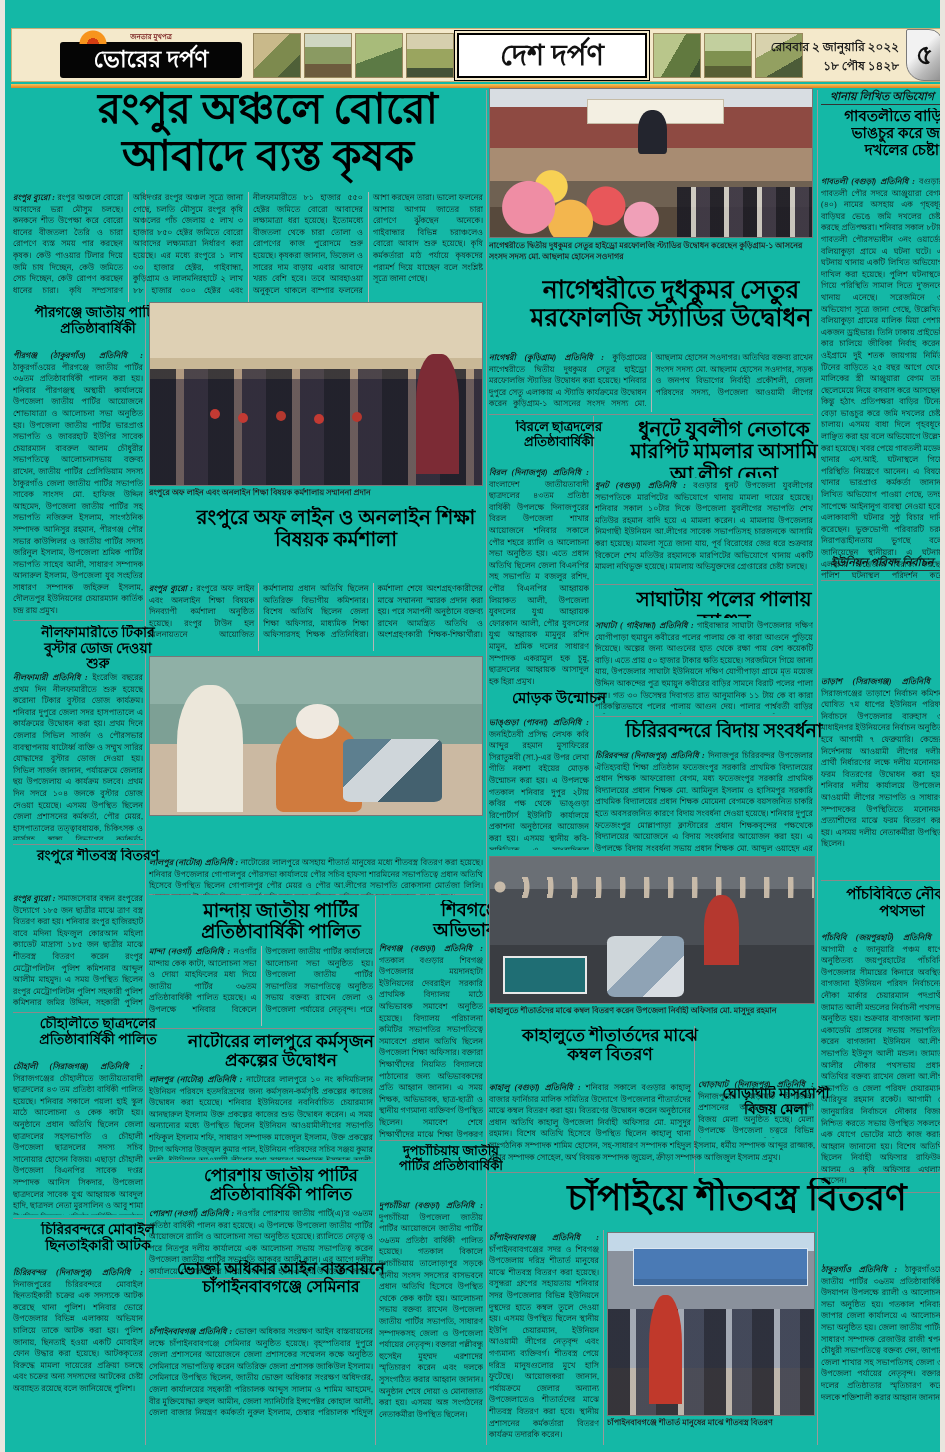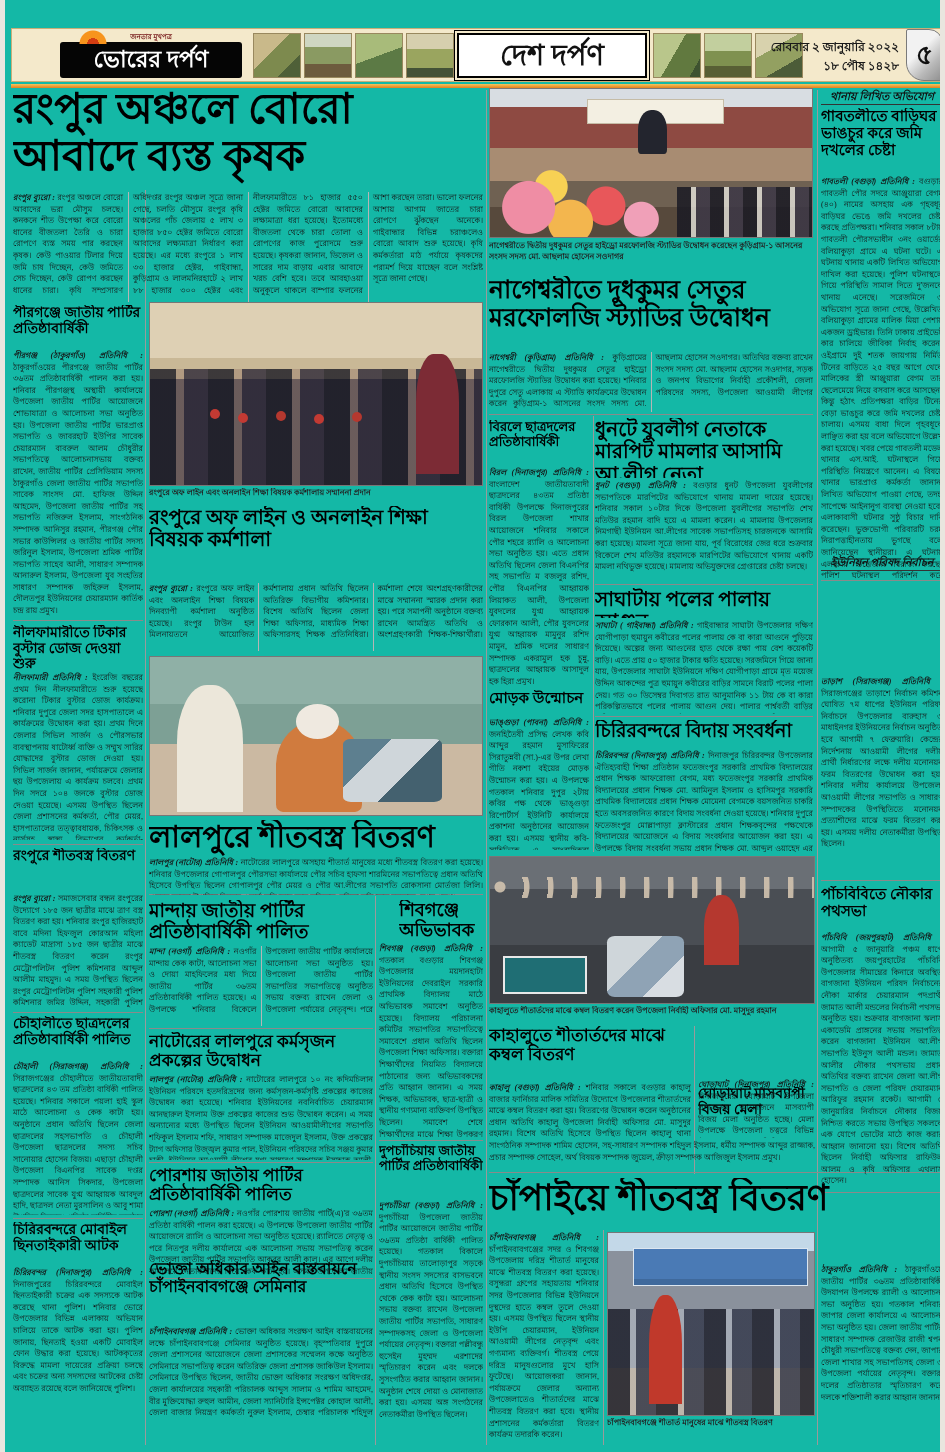--- a/index.html
+++ b/index.html
@@ -23,21 +23,21 @@
   .section-box{position:absolute;left:452px;top:33px;width:190px;height:45px;background:#fff;border:2px solid #000;
                outline:1px solid #000;outline-offset:2px;box-sizing:border-box;
                font-size:29px;font-weight:bold;text-align:center;line-height:41px;}
   .dateblock{position:absolute;left:758px;top:38px;width:136px;text-align:right;font-weight:bold;font-size:12px;line-height:1.55;color:#1a1a1a;}
   .pagetab{position:absolute;left:901px;top:29px;width:37px;height:52px;border:1px solid #7a7a7a;box-sizing:border-box;
            background:linear-gradient(135deg,#f2f2f2 0 40%,#b9b9b9 70%,#8f8f8f);border-radius:2px 14px 2px 18px;
            font-size:27px;font-weight:bold;text-align:center;line-height:50px;color:#111;}
   .orange-rule{position:absolute;left:6px;top:84px;width:931px;height:4px;
                background:linear-gradient(180deg,#f6c45a,#e0821f);}
   
-  .headline{position:absolute;font-weight:bold;line-height:1.12;color:#000;overflow:hidden;}
+  .headline{position:absolute;font-weight:bold;text-align:center;line-height:1.12;color:#000;overflow:hidden;margin-left:20px;}
   .body-text{position:absolute;font-size:8px;line-height:1.45;text-align:justify;color:#151515;overflow:hidden;}
   .dateline{font-weight:bold;font-style:italic;}
   .kicker{position:absolute;font-size:11px;font-weight:bold;font-style:italic;text-align:center;overflow:hidden;
           border-bottom:1px solid #333;}
   .caption{position:absolute;font-size:8px;line-height:1.35;font-weight:bold;color:#222;overflow:hidden;}
   .credit{float:right;font-style:italic;font-weight:normal;margin-top:28px;}
   .vrule{position:absolute;width:1px;background:#9a9a9a;}
   .hrule{position:absolute;height:1px;background:#8a8a8a;}
   .cols2{column-count:2;column-gap:9px;column-rule:1px solid #b5b5b5;}
   .cols3{column-count:3;column-gap:9px;column-rule:1px solid #b5b5b5;}
@@ -219,21 +219,20 @@
     <span>রংপুরে অফ লাইন এবং অনলাইন শিক্ষা বিষয়ক দিনব্যাপী কর্মশালা অনুষ্ঠিত হয়েছে। রংপুর টাউন হল মিলনায়তনে আয়োজিত কর্মশালায় প্রধান অতিথি ছিলেন অতিরিক্ত বিভাগীয় কমিশনার। বিশেষ অতিথি ছিলেন জেলা শিক্ষা অফিসার, মাধ্যমিক শিক্ষা অফিসারসহ শিক্ষক প্রতিনিধিরা। কর্মশালা শেষে অংশগ্রহণকারীদের মাঝে সম্মাননা স্মারক প্রদান করা হয়। পরে সমাপনী অনুষ্ঠানে বক্তব্য রাখেন আমন্ত্রিত অতিথি ও অংশগ্রহণকারী শিক্ষক-শিক্ষার্থীরা। সাময়িক অভিজ্ঞতা বিনিময়ে কর্মশালাটি ফলপ্রসূ হয়েছে বলে জানান আয়োজকরা।</span>
   </div>
 
   <div class="ph ph-blanket" style="left:144px;top:656px;width:334px;height:160px;">
     <div class="ph-fig-left"></div>
     <div class="ph-elder"></div>
     <div class="ph-elder-head"></div>
     <div class="ph-quilt"></div>
   </div>
 
-  <div class="headline" style="left:144px;top:820px;width:334px;height:36px;font-size:30px;">লালপুরে শীতবস্ত্র বিতরণ</div>
   <div class="body-text" style="left:144px;top:857px;width:334px;height:38px;">
     <span class="dateline">লালপুর (নাটোর) প্রতিনিধি :</span>
     <span>নাটোরের লালপুরে অসহায় শীতার্ত মানুষের মধ্যে শীতবস্ত্র বিতরণ করা হয়েছে। শনিবার উপজেলার গোপালপুর পৌরসভা কার্যালয়ে পৌর সচিব হাফসা শারমিনের সভাপতিত্বে প্রধান অতিথি হিসেবে উপস্থিত ছিলেন গোপালপুর পৌর মেয়র ও পৌর আ.লীগের সভাপতি রোকসানা মোর্তজা লিলি। এসময় আরো উপস্থিত ছিলেন ওয়ার্ড কমিশনার আবু সুফিয়ান, মহিলা কমিশনার মমতাজ বেগম প্রমুখ।</span>
   </div>
 
   <div class="headline" style="left:144px;top:900px;width:224px;height:44px;font-size:19px;">মান্দায় জাতীয় পার্টির প্রতিষ্ঠাবার্ষিকী পালিত</div>
   <div class="body-text cols2" style="left:144px;top:946px;width:224px;height:80px;">
     <span class="dateline">মান্দা (নওগাঁ) প্রতিনিধি :</span>
     <span>নওগাঁর মান্দায় কেক কাটা, আলোচনা সভা ও দোয়া মাহফিলের মধ্য দিয়ে জাতীয় পার্টির ৩৬তম প্রতিষ্ঠাবার্ষিকী পালিত হয়েছে। এ উপলক্ষে শনিবার বিকেলে উপজেলা জাতীয় পার্টির কার্যালয়ে আলোচনা সভা অনুষ্ঠিত হয়। উপজেলা জাতীয় পার্টির সভাপতির সভাপতিত্বে অনুষ্ঠিত সভায় বক্তব্য রাখেন জেলা ও উপজেলা পর্যায়ের নেতৃবৃন্দ। পরে দেশ ও জাতির কল্যাণ কামনা করে বিশেষ দোয়া করা হয়। এসময় স্থানীয় নেতাকর্মীরা উপস্থিত ছিলেন।</span>
   </div>

